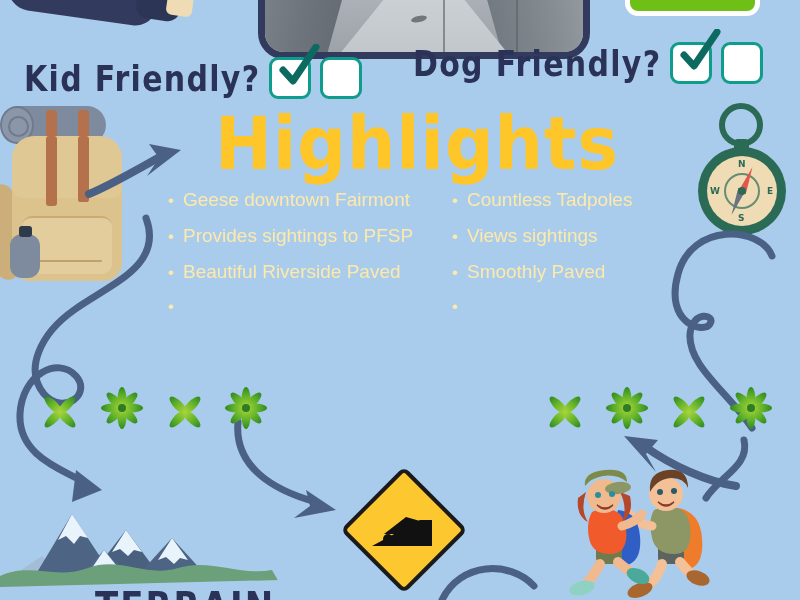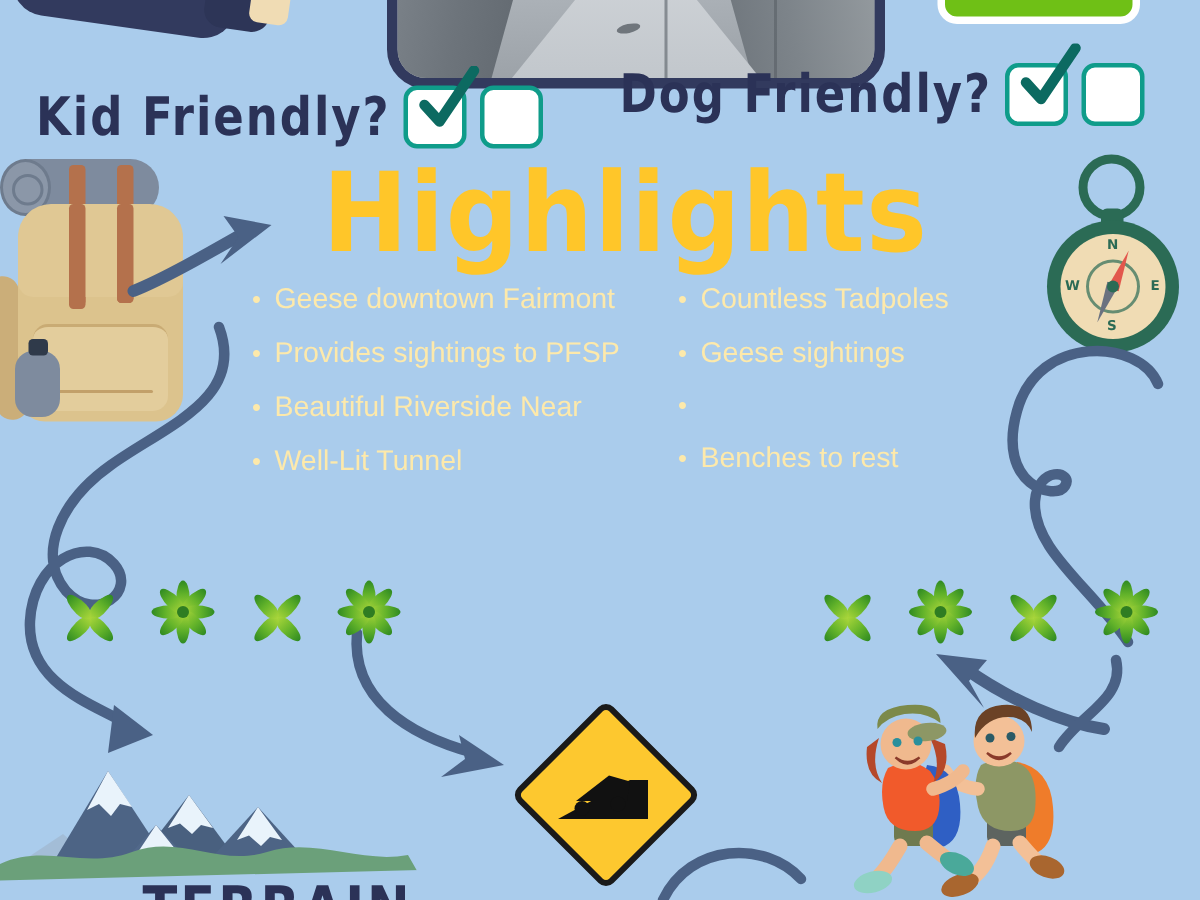--- a/index.html
+++ b/index.html
@@ -221,43 +221,42 @@
   <div class="bullet-item">
     <span class="bullet-dot">•</span>
     <span>Geese downtown Fairmont</span>
   </div>
   <div class="bullet-item">
     <span class="bullet-dot">•</span>
     <span>Provides sightings to PFSP</span>
   </div>
   <div class="bullet-item">
     <span class="bullet-dot">•</span>
-    <span> Beautiful Riverside Near</span>
-  </div>
-  <div class="bullet-item">
-    <span class="bullet-dot">•</span>
-    <span>Well-Lit Tunnel</span>
+    <span> Beautiful Riverside Paved</span>
+  </div>
+  <div class="bullet-item">
+    <span class="bullet-dot">•</span>
   </div>
 </div>
 
 <div class="bullet-col" id="highlights-col-right">
   <div class="bullet-item">
     <span class="bullet-dot">•</span>
     <span>Countless Tadpoles</span>
   </div>
   <div class="bullet-item">
     <span class="bullet-dot">•</span>
-    <span>Geese sightings</span>
-  </div>
-  <div class="bullet-item">
-    <span class="bullet-dot">•</span>
-  </div>
-  <div class="bullet-item">
-    <span class="bullet-dot">•</span>
-    <span>Benches to rest</span>
+    <span>Views sightings</span>
+  </div>
+  <div class="bullet-item">
+    <span class="bullet-dot">•</span>
+    <span>Smoothly Paved</span>
+  </div>
+  <div class="bullet-item">
+    <span class="bullet-dot">•</span>
   </div>
 </div>
 
 <div class="layer" id="backpack-graphic">
   <div class="bp-sideStrap"></div>
   <div class="bp-body"></div>
   <div class="bp-roll"></div>
   <div class="bp-rollcap"></div>
   <div class="bp-rollswirl"></div>
   <div class="strap bp-s1"></div>

